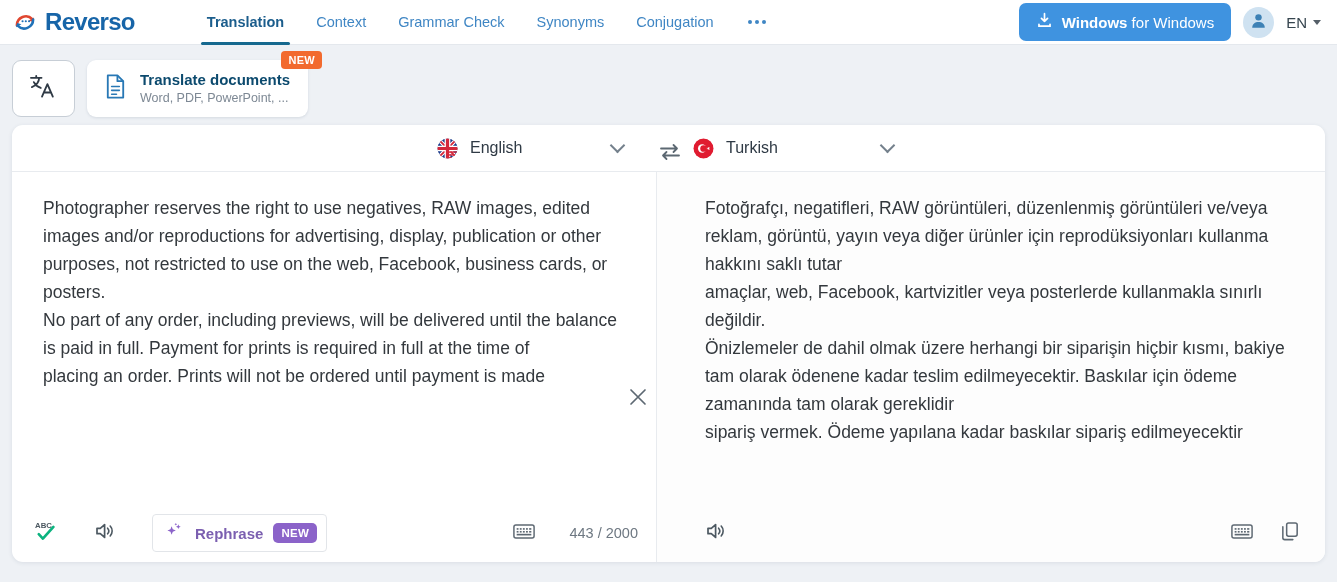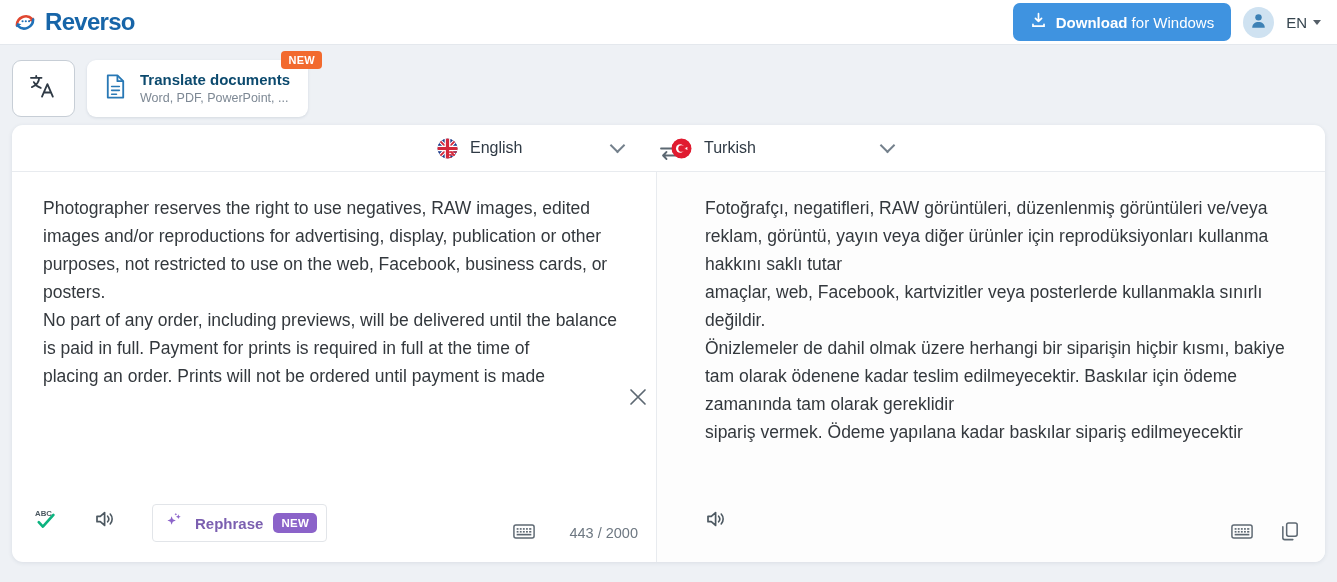--- a/index.html
+++ b/index.html
@@ -88,21 +88,21 @@
     margin: 7px 12px 0 12px; background: #fff;
     border-radius: 11px; box-shadow: 0 1px 4px rgba(40,60,90,.10);
     height: 437px; display: flex; flex-direction: column; overflow: hidden;
   }
   .langbar {
     height: 47px; border-bottom: 1px solid #e8ebef;
     display: flex; align-items: center; position: relative;
   }
   .lang-slot { display: flex; align-items: center; height: 100%; cursor: pointer; }
   .lang-slot.src { position: absolute; left: 425px; }
-  .lang-slot.tgt { position: absolute; left: 659px; justify-content: flex-end; }
+  .lang-slot.tgt { position: absolute; left: 681px; justify-content: flex-end; }
   .lang-name { font-size: 16px; color: #2f3a45; margin-left: 12px; }
   .chev {
     width: 11px; height: 11px; border-right: 2px solid #74808c;
     border-bottom: 2px solid #74808c; transform: rotate(45deg);
     margin-top: -5px;
   }
   .chev-box { position: absolute; display:flex; align-items:center; justify-content:center; cursor:pointer; height:100%; width: 26px;}
   .chev-box.c1 { left: 592px; }
   .chev-box.c2 { left: 862px; }
   .swap-btn {
@@ -122,21 +122,21 @@
   }
   .pane.right .pane-text { padding-left: 24px; padding-right: 24px; }
   .close-x {
     position: absolute; top: 210px; right: 0px; width: 34px; height: 34px;
     display: flex; align-items: center; justify-content: center; cursor: pointer;
     top: 208px; right: 1px;
   }
   .close-x svg { display: block; }
 
   .pane-foot {
-    height: 58px; display: flex; 
+    height: 58px; display: flex; align-items: center;
     padding: 0 18px 0 18px; gap: 24px;
   }
   .icon-btn {
     width: 34px; height: 34px; display: flex; align-items: center;
     justify-content: center; cursor: pointer; border-radius: 5px;
   }
   .rephrase {
     display: flex; align-items: center; gap: 10px; height: 38px;
     border: 1px solid #e2e5e9; border-radius: 4px; padding: 0 9px 0 11px;
     margin-left: 6px; cursor: pointer; background: #fff;
@@ -162,30 +162,42 @@
         <path d="M26 13a11 11 0 0 1-19 7.5" fill="none" stroke="#2072b8" stroke-width="3.2" stroke-linecap="round"></path>
         <path d="M5 22.5l1.4-5.4 5.2 1.6z" fill="#2072b8"></path>
         <circle cx="13" cy="15" r="1.3" fill="#2072b8"></circle>
         <circle cx="17" cy="15" r="1.3" fill="#2072b8"></circle>
         <circle cx="21" cy="15" r="1.3" fill="#2072b8"></circle>
       </svg>
     </span>
     <span class="logo-text">Reverso</span>
   </div>
 
+  <div class="navlinks">
+    <div class="navlink active">Translation</div>
+    <div class="navlink">Context</div>
+    <div class="navlink">Grammar Check</div>
+    <div class="navlink">Synonyms</div>
+    <div class="navlink">Conjugation</div>
+    <div class="navdots">
+        <i></i>
+        <i></i>
+        <i></i>
+      </div>
+  </div>
 
   <div class="nav-right">
     <button class="dl-btn">
       <span>
         <svg width="17" height="17" viewBox="0 0 20 20">
           <path d="M10 2v9m0 0l-3.6-3.6M10 11l3.6-3.6" fill="none" stroke="#fff" stroke-width="2" stroke-linecap="round"></path>
           <path d="M3.5 14.5v2.2h13v-2.2" fill="none" stroke="#fff" stroke-width="2" stroke-linecap="round"></path>
         </svg>
       </span>
-      <span><b>Download</b><span class="light"> for Windows</span></span>
+      <span><b>Windows</b><span class="light"> for Windows</span></span>
     </button>
 
     <div class="avatar">
       <span>
         <svg width="19" height="19" viewBox="0 0 20 20">
           <circle cx="10" cy="6.7" r="3.4" fill="#3d81b5"></circle>
           <path d="M3.4 17.5c0-3.7 3-5.8 6.6-5.8s6.6 2.1 6.6 5.8z" fill="#3d81b5"></path>
         </svg>
       </span>
     </div>

